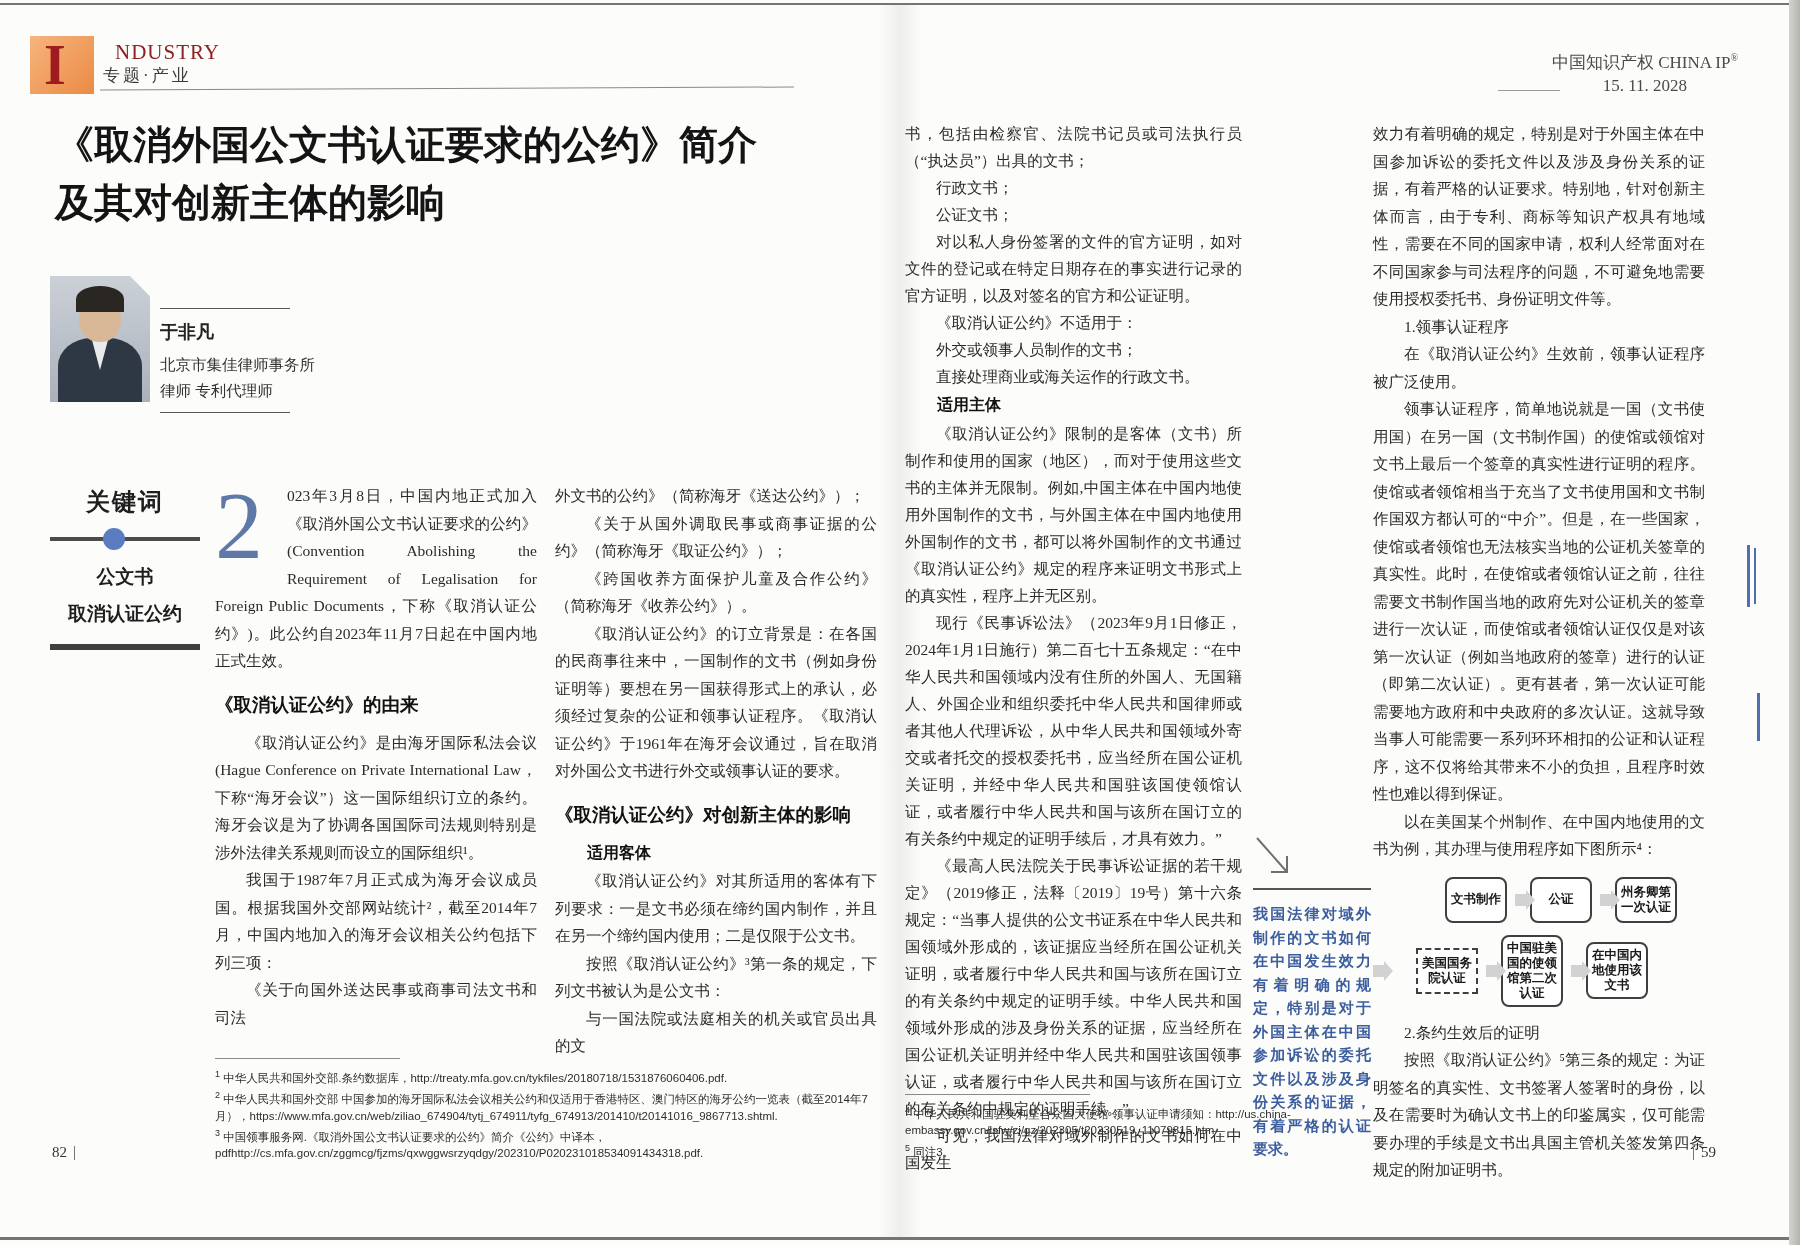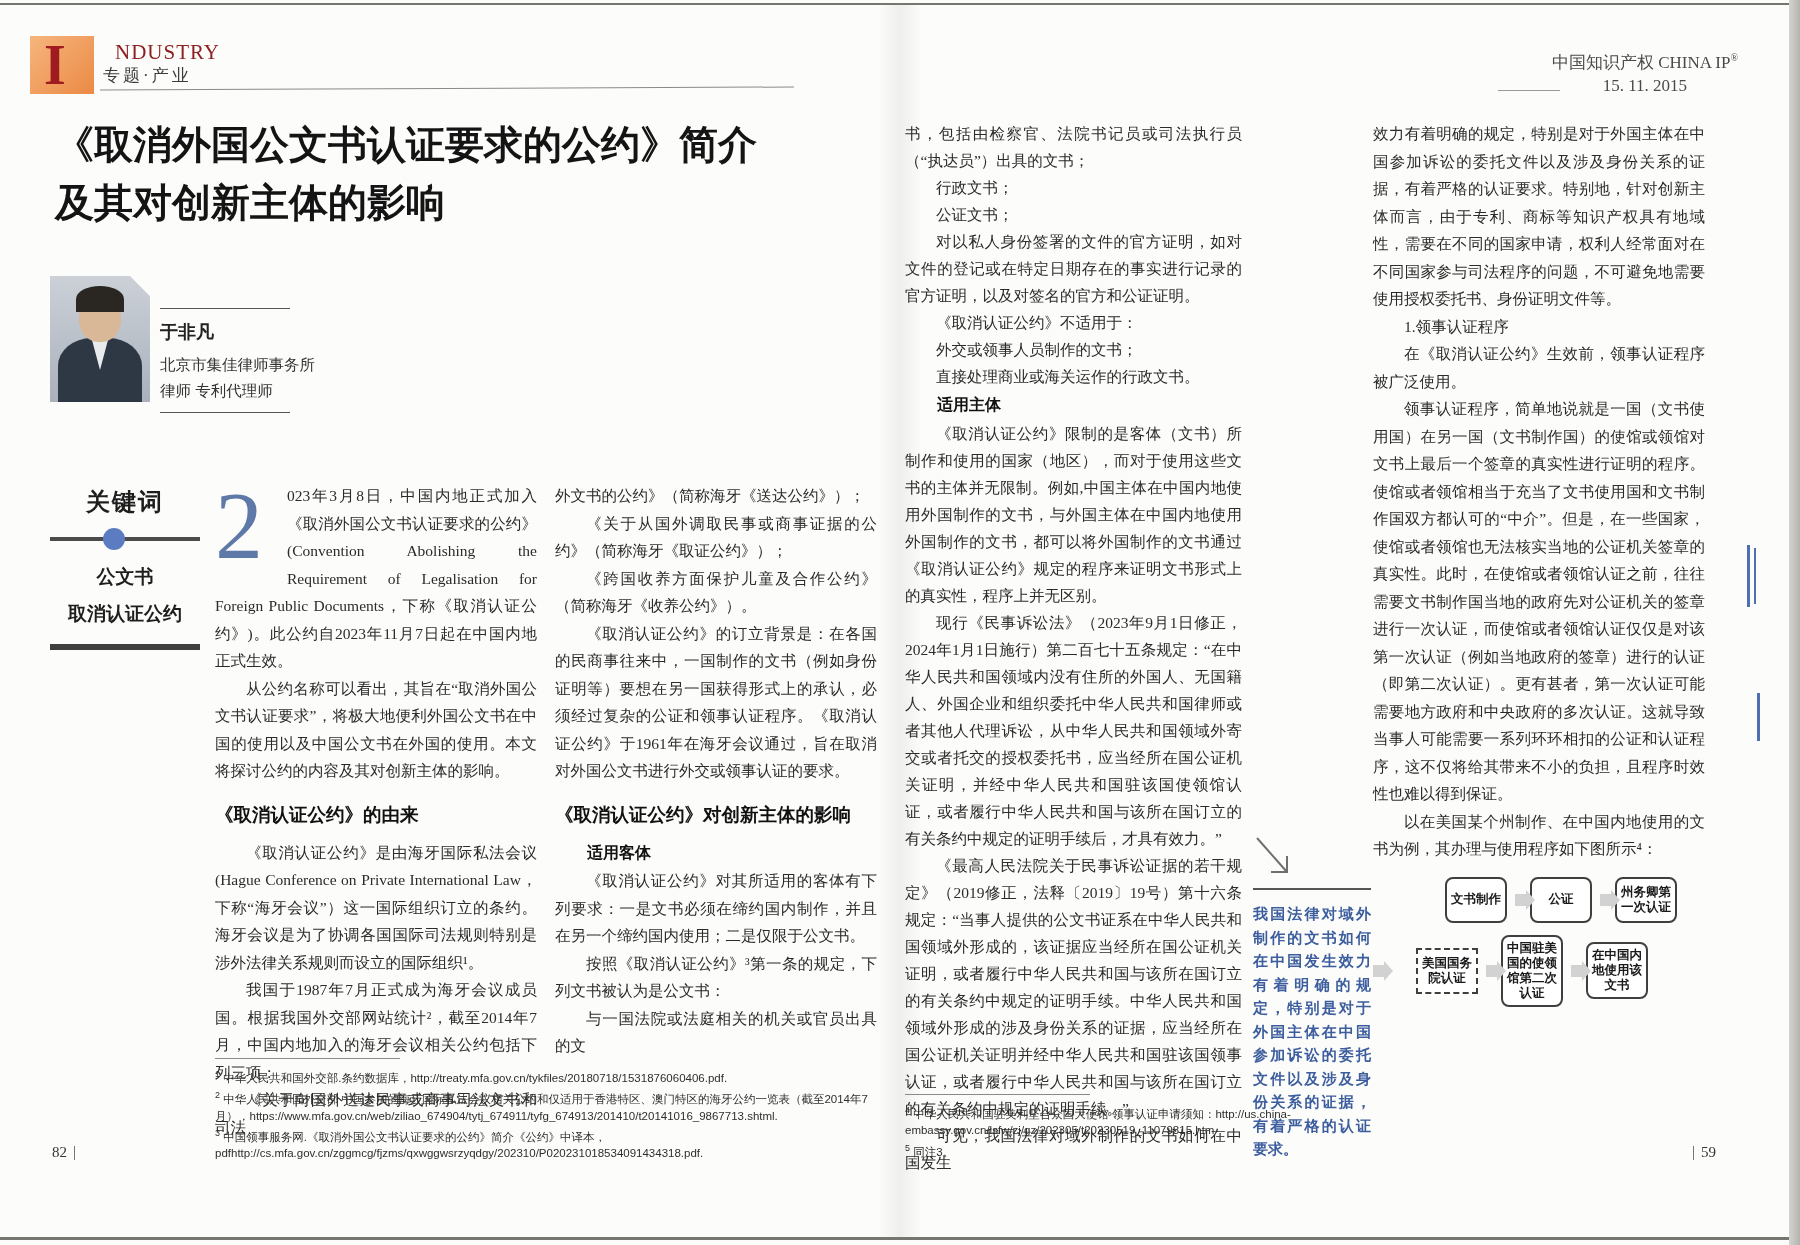--- a/index.html
+++ b/index.html
@@ -97,21 +97,21 @@
   <div class="abs bluemark" style="left:1757px;top:693px;width:3px;height:48px;"></div>
 
   <div class="abs sq"></div>
   <div class="abs sq-i">I</div>
   <div class="abs hdr-en">NDUSTRY</div>
   <div class="abs hdr-cn">专题·产业</div>
   <div class="abs hdr-rule"></div>
 
   <div class="abs jr">
     <div><span>中国知识产权 CHINA IP</span><sup>®</sup></div>
-    <div>15. 11. 2015</div>
+    <div>15. 11. 2028</div>
   </div>
   <div class="abs jr-rule"></div>
 
   <div class="abs title">
     <div>《取消外国公文书认证要求的公约》简介</div>
     <div>及其对创新主体的影响</div>
   </div>
 
   <div class="abs photo">
     <div class="suit"></div>
@@ -136,21 +136,20 @@
     <div class="kw-item">公文书</div>
     <div class="kw-item">取消认证公约</div>
     <div class="kw-bar"></div>
   </div>
 
   <div class="col" id="col1">
     <p class="para noindent">
       <span class="dropcap">2</span><span>023年3月8日，中国内地正式加入《取消外国公文书认证要求的公约》(Convention Abolishing the Requirement of Legalisation for Foreign Public Documents，下称《取消认证公约》)。此公约自2023年11月7日起在中国内地正式生效。</span>
     </p>
     <div>
-        <p class="para">从公约名称可以看出，其旨在“取消外国公文书认证要求”，将极大地便利外国公文书在中国的使用以及中国公文书在外国的使用。本文将探讨公约的内容及其对创新主体的影响。</p>
         <h3 class="colhead">《取消认证公约》的由来</h3>
         <p class="para">《取消认证公约》是由海牙国际私法会议(Hague Conference on Private International Law，下称“海牙会议”）这一国际组织订立的条约。海牙会议是为了协调各国国际司法规则特别是涉外法律关系规则而设立的国际组织¹。</p>
         <p class="para">我国于1987年7月正式成为海牙会议成员国。根据我国外交部网站统计²，截至2014年7月，中国内地加入的海牙会议相关公约包括下列三项：</p>
         <p class="para">《关于向国外送达民事或商事司法文书和司法</p>
       </div>
   </div>
 
   <div class="col" id="col2">
     <div>
         <p class="para noindent">外文书的公约》（简称海牙《送达公约》）；</p>
@@ -220,20 +219,24 @@
         </div>
       <div class="frow">
           <span class="farrow lead"></span>
           <div class="fbox dashed">美国国务院认证</div>
           <span class="farrow"></span>
           <div class="fbox">中国驻美国的使领馆第二次认证</div>
           <span class="farrow"></span>
           <div class="fbox">在中国内地使用该文书</div>
         </div>
     </div>
+    <div>
+        <p class="para">2.条约生效后的证明</p>
+        <p class="para">按照《取消认证公约》⁵第三条的规定：为证明签名的真实性、文书签署人签署时的身份，以及在需要时为确认文书上的印鉴属实，仅可能需要办理的手续是文书出具国主管机关签发第四条规定的附加证明书。</p>
+      </div>
   </div>
 
   <div class="abs fnrule" style="left:905px;top:1094px;width:185px;"></div>
   <div class="abs fns" style="left:905px;top:1102px;width:620px;">
       <p><sup>4</sup> 中华人民共和国驻美利坚合众国大使馆 领事认证申请须知：http://us.china-embassy.gov.cn/lsfw/zj/gz/202305/t20230519_11079815.htm</p>
       <p><sup>5</sup> 同注3。</p>
     </div>
   <div class="abs pageno" style="left:1693px;top:1144px;">
     <span class="pbar"></span>
       <span>59</span>

